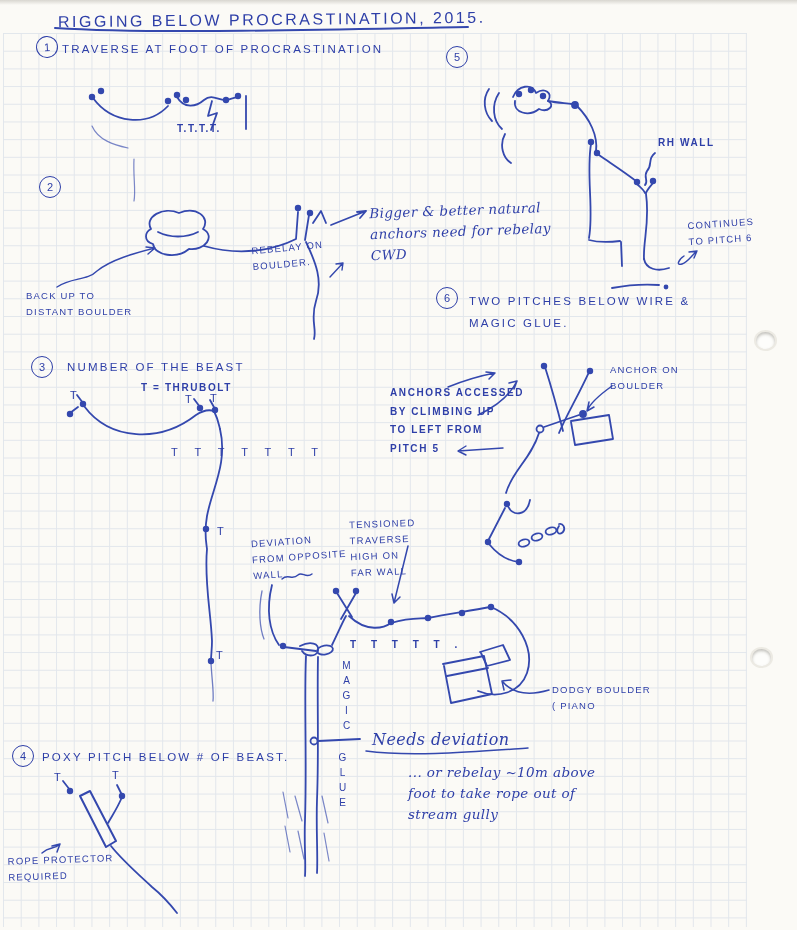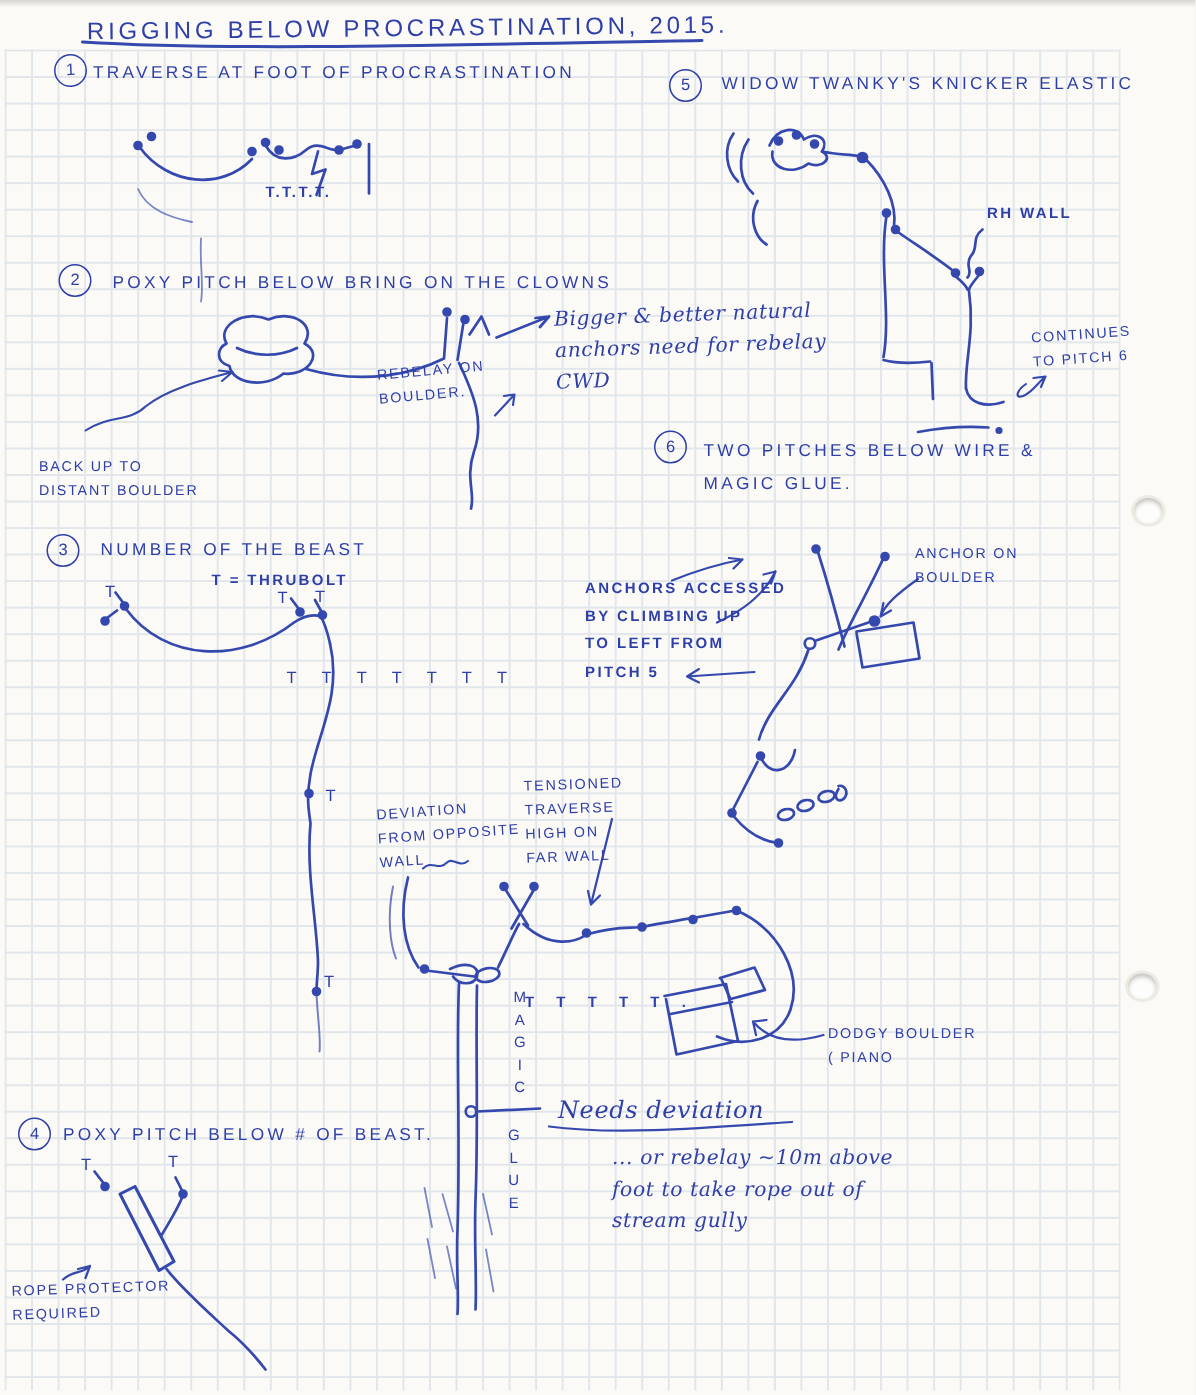--- a/index.html
+++ b/index.html
@@ -185,68 +185,66 @@
       <path d="M42,853 C50,846 54,850 60,844 M60,844 L52,846 M60,844 L57,852" stroke-width="1.5"></path>
     </g>
   </svg>
 
   <div class="hw title" style="left:58px;top:6px;">RIGGING BELOW PROCRASTINATION, 2015.</div>
 
   <div class="circ" style="left:36px;top:36px;transform:rotate(-3deg);">1</div>
   <div class="hw h1" style="left:62px;top:40px;">TRAVERSE AT FOOT OF PROCRASTINATION</div>
 
   <div class="circ" style="left:446px;top:46px;">5</div>
-  <div class="hw h1" style="left:481px;top:47px;">WIDOW TWANKY'S KNICKER ELASTIC</div>
 
   <div class="circ" style="left:39px;top:176px;">2</div>
-  <div class="hw h1" style="left:75px;top:180px;">POXY PITCH BELOW BRING ON THE CLOWNS</div>
 
   <div class="circ" style="left:436px;top:287px;">6</div>
   <div class="hw h1" style="left:469px;top:290px;line-height:1.95;">TWO PITCHES BELOW WIRE &amp;
 MAGIC GLUE.</div>
 
   <div class="circ" style="left:31px;top:356px;">3</div>
   <div class="hw h1" style="left:67px;top:358px;">NUMBER OF THE BEAST</div>
   <div class="hw sub" style="left:141px;top:379px;">T = THRUBOLT</div>
 
   <div class="circ" style="left:12px;top:745px;">4</div>
   <div class="hw h1" style="left:42px;top:748px;">POXY PITCH BELOW # OF BEAST.</div>
 
   <div class="hw sub" style="left:177px;top:120px;">T.T.T.T.</div>
 
   <div class="cur" style="left:370px;top:200px;font-size:13.5px;transform:rotate(-2deg);">Bigger &amp; better natural
 anchors need for rebelay
 CWD</div>
   <div class="hw sm" style="left:252px;top:240px;transform:rotate(-5deg);">REBELAY ON
 BOULDER.</div>
-  <div class="hw sm" style="left:26px;top:288px;margin-top:16px;">BACK UP TO
+  <div class="hw sm" style="left:26px;top:288px;">BACK UP TO
 DISTANT BOULDER</div>
 
   <div class="hw sub" style="left:658px;top:134px;">RH WALL</div>
   <div class="hw sm" style="left:688px;top:216px;transform:rotate(-4deg);">CONTINUES
 TO PITCH 6</div>
 
   <div class="hw sub" style="left:390px;top:384px;line-height:1.85;">ANCHORS ACCESSED
 BY CLIMBING UP
 TO LEFT FROM
 PITCH 5</div>
   <div class="hw sm" style="left:610px;top:362px;">ANCHOR ON
 BOULDER</div>
 
-  <div class="hw trow" style="left:191px;top:443px;">T T T T T T T</div>
+  <div class="hw trow" style="left:171px;top:443px;">T T T T T T T</div>
 
   <div class="hw sm" style="left:252px;top:533px;transform:rotate(-4deg);">DEVIATION
 FROM OPPOSITE
 WALL</div>
   <div class="hw sm" style="left:350px;top:516px;transform:rotate(-2deg);">TENSIONED
 TRAVERSE
 HIGH ON
 FAR WALL</div>
 
-  <div class="hw sub" style="left:350px;top:636px;letter-spacing:6px;margin-top:24px;">T T T T T .</div>
+  <div class="hw sub" style="left:350px;top:636px;letter-spacing:6px;">T T T T T .</div>
 
   <div class="hw vert" style="left:338px;top:660px;">MAGIC</div>
   <div class="hw vert" style="left:334px;top:752px;">GLUE</div>
 
   <div class="hw sm" style="left:552px;top:682px;">DODGY BOULDER
 ( PIANO</div>
 
   <div class="cur" style="left:372px;top:728px;font-size:16px;">Needs deviation</div>
   <div class="cur" style="left:368px;top:762px;font-size:13.5px;margin-left:40px;">... or rebelay ~10m above
 foot to take rope out of

